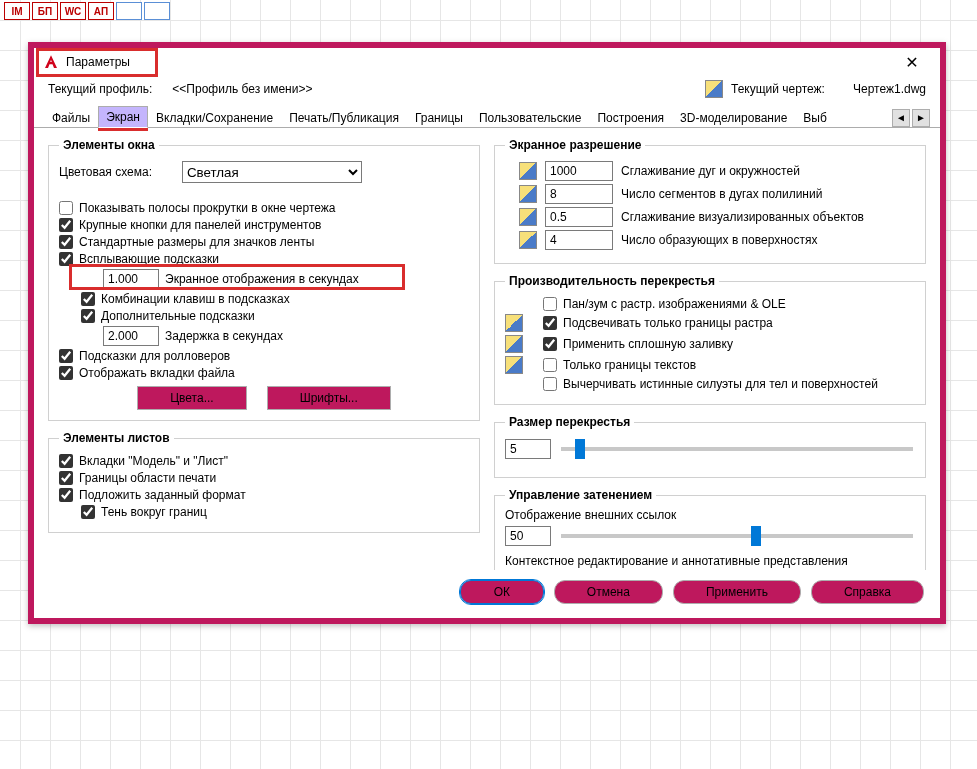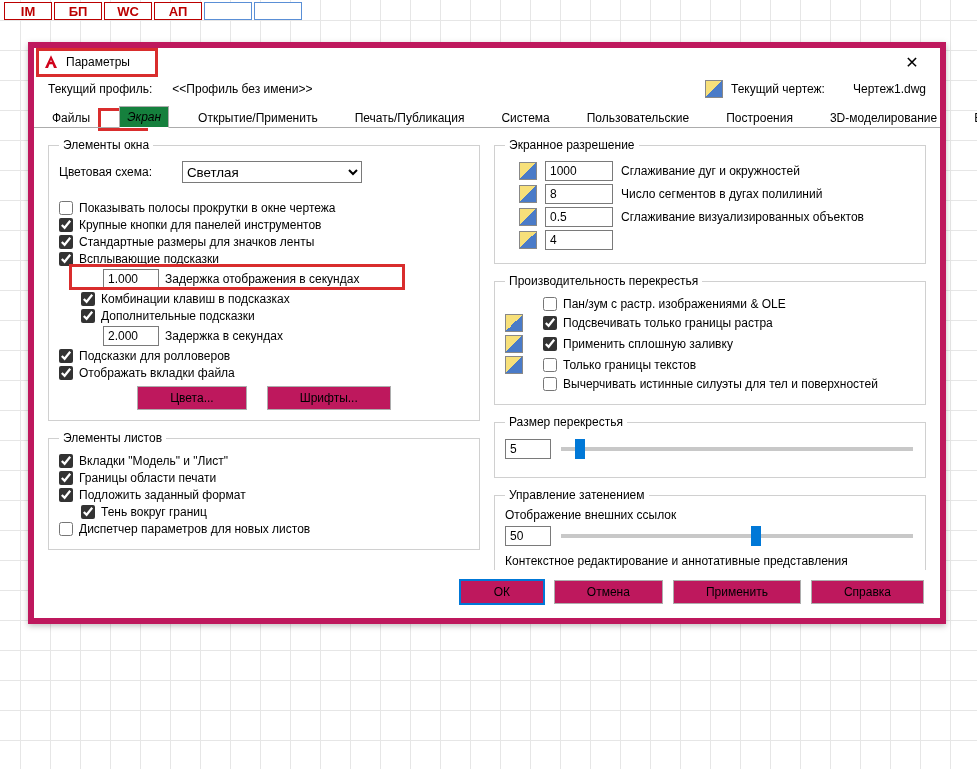--- a/index.html
+++ b/index.html
@@ -26,24 +26,24 @@
   }
   
   .bg-chips {
     position: absolute;
     top: 0; left: 0;
     display: flex;
     gap: 2px;
     padding: 2px 4px;
   }
   .bg-chip {
-    width: 48px; height: 18px;
+    width: 26px; height: 18px;
     border: 1px solid #b00; background: #fff;
     display:flex;align-items:center;justify-content:center;
-    font-size:13px;font-weight:bold;color:#b00;
+    font-size:10px;font-weight:bold;color:#b00;
   }
   .bg-chip.blue { border-color:#5a8fd6; color:#5a8fd6; }
 
   
   .dialog {
     position: absolute;
     left: 28px; top: 42px;
     width: 918px; height: 582px;
     background: #fff;
     border: 6px solid #be185d;
@@ -88,37 +88,35 @@
   }
 
   
   .tabs {
     display: flex;
     align-items: flex-end;
     padding: 0 10px;
     border-bottom: 1px solid #acacac;
     position: relative;
     height: 24px;
-    gap: 21px;
   }
   .tab {
     padding: 3px 7px;
     border: 1px solid transparent;
     border-bottom: none;
     cursor: default;
     white-space: nowrap;
     position: relative;
     top: 1px;
     background: transparent;
   }
   .tab.active {
     border-color: #acacac;
-    background: #15803d;
+    background: #c4b5fd;
     border-bottom: 1px solid #fff;
-    font-style: italic;
   }
   .tab-scroll {
     margin-left: auto;
     display:flex; gap:2px;
   }
   .tab-scroll button {
     width:18px;height:18px;
     border:1px solid #adadad;
     background:#e1e1e1;
     font-size:10px; line-height:1;
@@ -136,20 +134,21 @@
   .col { flex:1; display:flex; flex-direction:column; gap:10px; }
 
   fieldset.group {
     border: 1px solid #d0d0d0;
     padding: 6px 10px 10px 10px;
     margin: 0;
   }
   fieldset.group > legend {
     padding: 0 4px;
     font-size: 12px;
+    font-weight: bold;
   }
   .row {
     display:flex; align-items:center; gap:6px;
     margin: 3px 0;
   }
   .row.indent1 { padding-left: 22px; align-items: center; }
   .row.indent2 { padding-left: 44px; }
   .row label, .plain-label { cursor: default; }
 
   select.combo {
@@ -218,21 +217,21 @@
     width:10px; height:20px;
     background:#0078d7;
     border:none;
   }
 
   
   .button-bar {
     display:flex; justify-content:flex-end; gap:10px;
     padding: 10px 16px 14px 16px;
   }
-  .button-bar .btn { min-width: 84px; }
+  .button-bar .btn { min-width: 84px; border-radius: 11px; }
   .button-bar .btn.default {
     border-color:#0078d7;
     outline:1px solid #0078d7;
   }
 
   .logo-a {
     width:18px;height:18px;
     position:relative;
   }
   .logo-a svg { width:100%; height:100%; }
@@ -273,23 +272,23 @@
     <span style="margin-left:12px">&lt;&lt;Профиль без имени&gt;&gt;</span>
     <span class="spacer"></span>
     <span class="dwg-icon"></span>
     <span>Текущий чертеж:</span>
     <span style="margin-left:20px">Чертеж1.dwg</span>
   </div>
 
   <div class="tabs">
     <div class="tab">Файлы</div>
     <div class="tab active">Экран</div>
-    <div class="tab">Открытие/Применить</div>
+    <div class="tab">Вкладки/Сохранение</div>
     <div class="tab">Печать/Публикация</div>
-    <div class="tab">Система</div>
+    <div class="tab">Границы</div>
     <div class="tab">Пользовательские</div>
     <div class="tab">Построения</div>
     <div class="tab">3D-моделирование</div>
     <div class="tab">Выб</div>
     <div class="tab-scroll">
       <button>◄</button>
       <button>►</button>
     </div>
   </div>
 
@@ -319,21 +318,21 @@
         <div class="row">
           <input type="checkbox" checked="" style="">
           <label>Стандартные размеры для значков ленты</label>
         </div>
         <div class="row">
           <input type="checkbox" checked="" style="">
           <label>Всплывающие подсказки</label>
         </div>
         <div class="row indent2">
           <input class="txt" value="1.000" style="">
-          <label>Задержка отображения в секундах</label>
+          <label>Экранное отображения в секундах</label>
         </div>
         <div class="row indent1">
           <input type="checkbox" checked="" style="">
           <label>Комбинации клавиш в подсказках</label>
         </div>
         <div class="row indent1">
           <input type="checkbox" checked="" style="">
           <label>Дополнительные подсказки</label>
         </div>
         <div class="row indent2">
@@ -365,24 +364,20 @@
           <label>Границы области печати</label>
         </div>
         <div class="row">
           <input type="checkbox" checked="" style="">
           <label>Подложить заданный формат</label>
         </div>
         <div class="row indent1">
           <input type="checkbox" checked="" style="">
           <label>Тень вокруг границ</label>
         </div>
-        <div class="row">
-          <input type="checkbox" style="">
-          <label>Диспетчер параметров для новых листов</label>
-        </div>
       </fieldset>
     </div>
 
     <div class="col">
       <fieldset class="group">
         <legend>Экранное разрешение</legend>
         <div class="res-row">
           <span class="mini-icon"></span>
           <input class="txt wide" value="1000" style="">
           <span class="lbl">Сглаживание дуг и окружностей</span>
@@ -393,20 +388,21 @@
           <span class="lbl">Число сегментов в дугах полилиний</span>
         </div>
         <div class="res-row">
           <span class="mini-icon"></span>
           <input class="txt wide" value="0.5" style="">
           <span class="lbl">Сглаживание визуализированных объектов</span>
         </div>
         <div class="res-row">
           <span class="mini-icon"></span>
           <input class="txt wide" value="4" style="">
+          <span class="lbl">Число образующих в поверхностях</span>
         </div>
       </fieldset>
 
       <fieldset class="group">
         <legend>Производительность перекрестья</legend>
         <div class="row" style="padding-left:38px">
           <input type="checkbox" style="">
           <label>Пан/зум с растр. изображениями &amp; OLE</label>
         </div>
         <div class="row">

